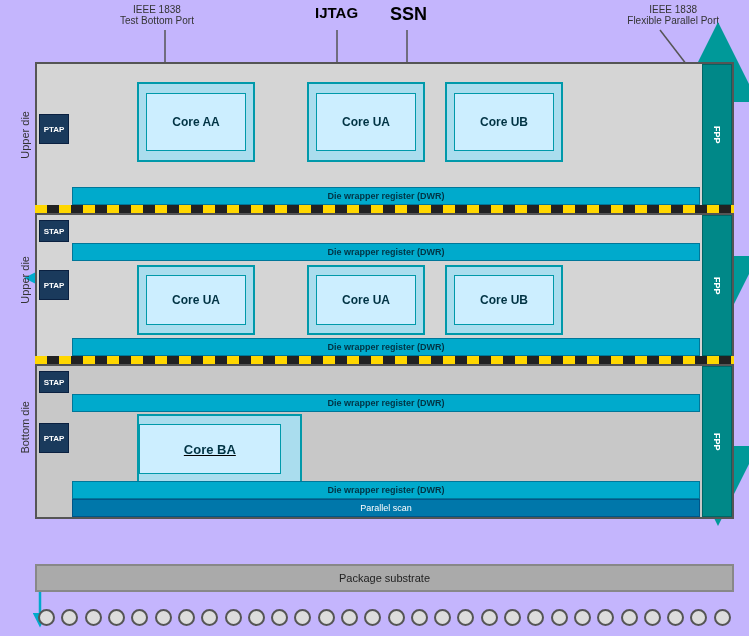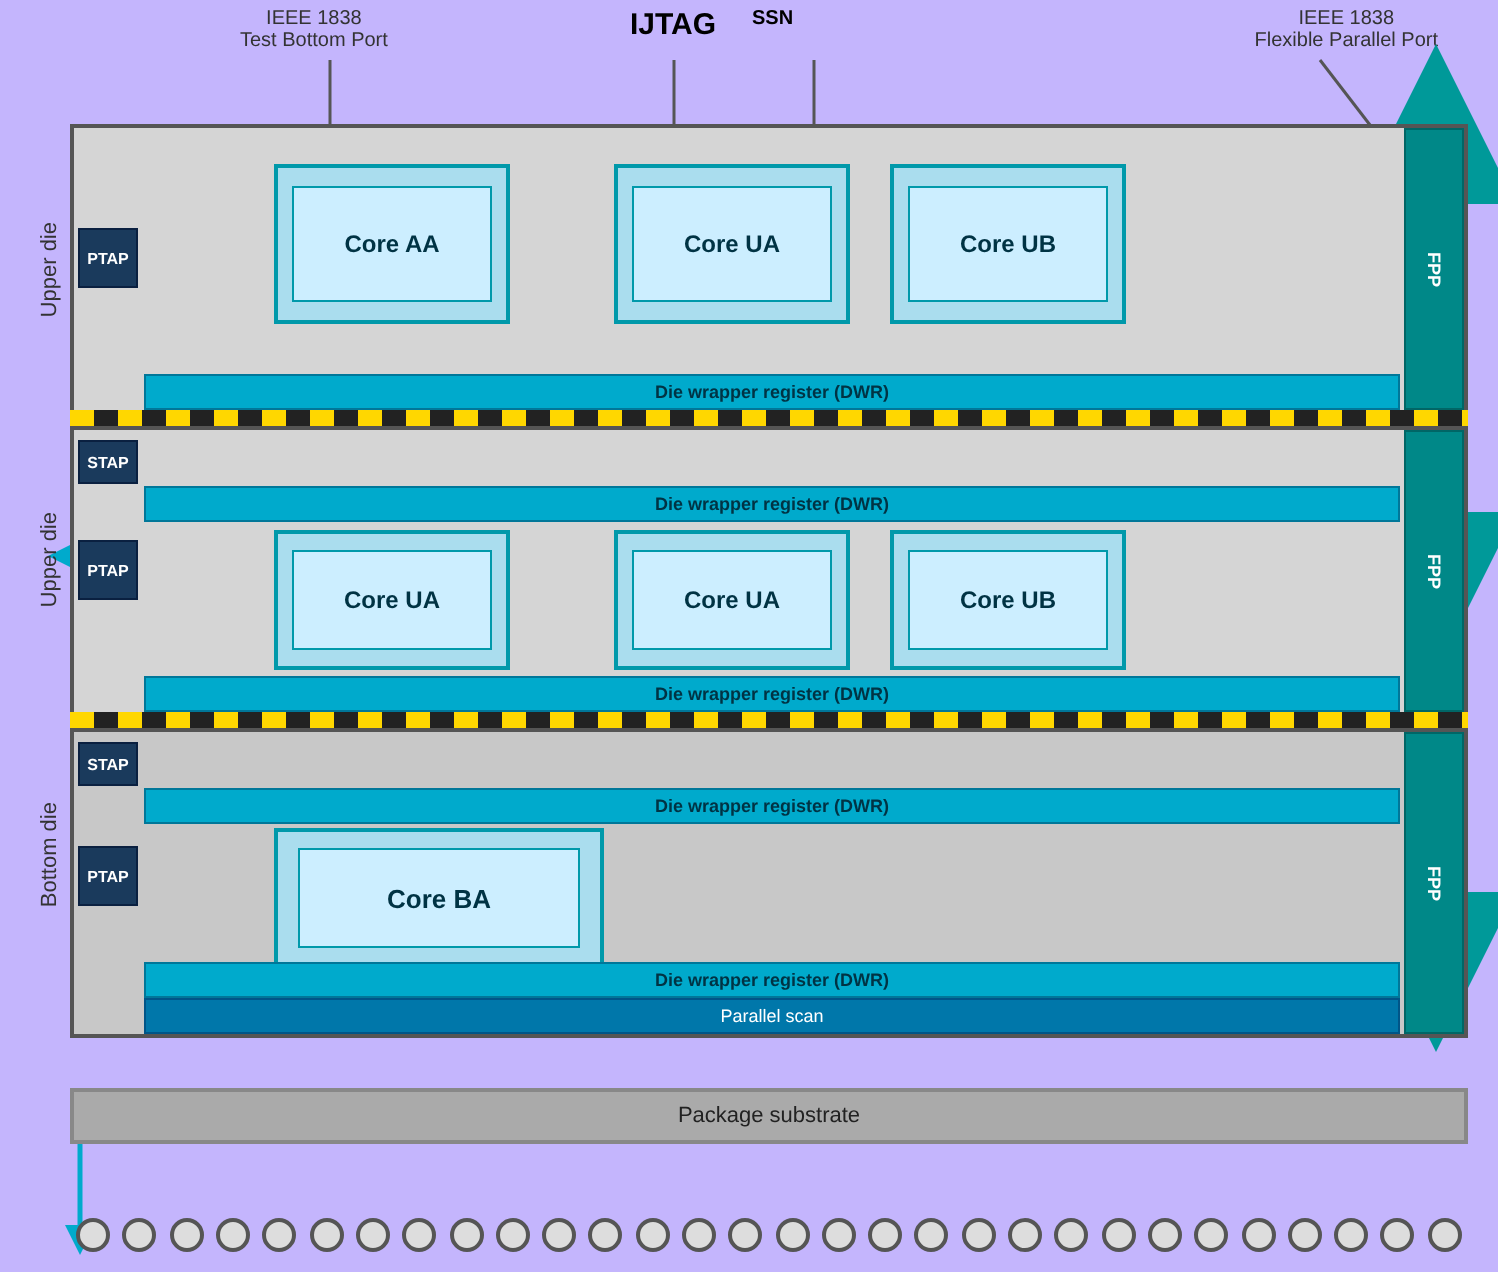--- a/index.html
+++ b/index.html
@@ -24,21 +24,21 @@
 <body>
 
 <div class="diagram-container">
 
   <div style="position:absolute; top:4px; left:120px; font-size:10px; color:#333; text-align:center;">
     <span>IEEE 1838</span><br>
     <span>Test Bottom Port</span>
   </div>
 
   <div style="position:absolute; top:4px; left:315px; font-size:15px; font-weight:bold; color:#000;">IJTAG</div>
-  <div style="position:absolute; top:4px; left:376px; font-size:10px; font-weight:bold; color:#000;">SSN</div>
+  <div style="position:absolute; top:4px; left:390px; font-size:18px; font-weight:bold; color:#000;">SSN</div>
 
   <div style="position:absolute; top:4px; right:30px; font-size:10px; color:#333; text-align:center;">
     <span>IEEE 1838</span><br>
     <span>Flexible Parallel Port</span>
   </div>
 
   <svg style="position:absolute;top:0;left:0;width:749px;height:636px;pointer-events:none;">
 
     <line x1="165" y1="30" x2="165" y2="82" stroke="#555" stroke-width="1.5" marker-end="url(#arr)"></line>
 
@@ -191,41 +191,41 @@
     </div>
 
     <div style="position:absolute; top:28px; left:35px; right:32px; height:18px; background:#00aacc; border:1px solid #007799; display:flex; align-items:center; justify-content:center; color:#003344; font-size:9px; font-weight:bold;">
       <span>Die wrapper register (DWR)</span>
     </div>
 
     <div style="position:absolute; left:2px; top:57px; width:30px; height:30px; background:#1a3a5c; color:white; font-size:8px; font-weight:bold; display:flex; align-items:center; justify-content:center; border:1px solid #0a2040;">
       <span>PTAP</span>
     </div>
 
-    <div style="position:absolute; left:100px; top:48px; width:165px; height:70px; border:2px solid #0099aa; background:#aaddee; display:flex; align-items:center; justify-content:center;">
+    <div style="position:absolute; left:100px; top:48px; width:165px; height:70px; border:2px solid #0099aa; background:#aaddee; display:flex; align-items:center; justify-content:flex-start;text-decoration:underline;">
       <div style="border:1px solid #0099aa; background:#cceeff; width:88%; height:76%; display:flex; align-items:center; justify-content:center; font-size:13px; font-weight:bold; color:#003344;">
         <span>Core BA</span>
       </div>
     </div>
 
 
     <div style="position:absolute; right:0; top:0; width:30px; height:100%; background:#008888; color:white; font-size:9px; font-weight:bold; display:flex; align-items:center; justify-content:center; border:1px solid #006666;">
       <span style="writing-mode:vertical-rl;">FPP</span>
     </div>
 
     <div style="position:absolute; bottom:18px; left:35px; right:32px; height:18px; background:#00aacc; border:1px solid #007799; display:flex; align-items:center; justify-content:center; color:#003344; font-size:9px; font-weight:bold;">
       <span>Die wrapper register (DWR)</span>
     </div>
 
     <div style="position:absolute; bottom:0; left:35px; right:32px; height:18px; background:#0077aa; border:1px solid #005588; display:flex; align-items:center; justify-content:center; color:white; font-size:9px;">
       <span>Parallel scan</span>
     </div>
   </div>
 
-  <div style="position:absolute; bottom:64px; left:35px; right:15px; height:28px; background:#aaa; border:2px solid #888; display:flex; align-items:center; justify-content:center; font-size:11px; color:#222;">
+  <div style="position:absolute; bottom:44px; left:35px; right:15px; height:28px; background:#aaa; border:2px solid #888; display:flex; align-items:center; justify-content:center; font-size:11px; color:#222;">
     <span>Package substrate</span>
   </div>
 
   <div style="position:absolute; bottom:10px; left:35px; right:15px; display:flex; align-items:center; justify-content:space-around;">
     <div style="width:17px;height:17px;border-radius:50%;border:2px solid #555;background:#ddd;"></div>
     <div style="width:17px;height:17px;border-radius:50%;border:2px solid #555;background:#ddd;"></div>
     <div style="width:17px;height:17px;border-radius:50%;border:2px solid #555;background:#ddd;"></div>
     <div style="width:17px;height:17px;border-radius:50%;border:2px solid #555;background:#ddd;"></div>
     <div style="width:17px;height:17px;border-radius:50%;border:2px solid #555;background:#ddd;"></div>
     <div style="width:17px;height:17px;border-radius:50%;border:2px solid #555;background:#ddd;"></div>

